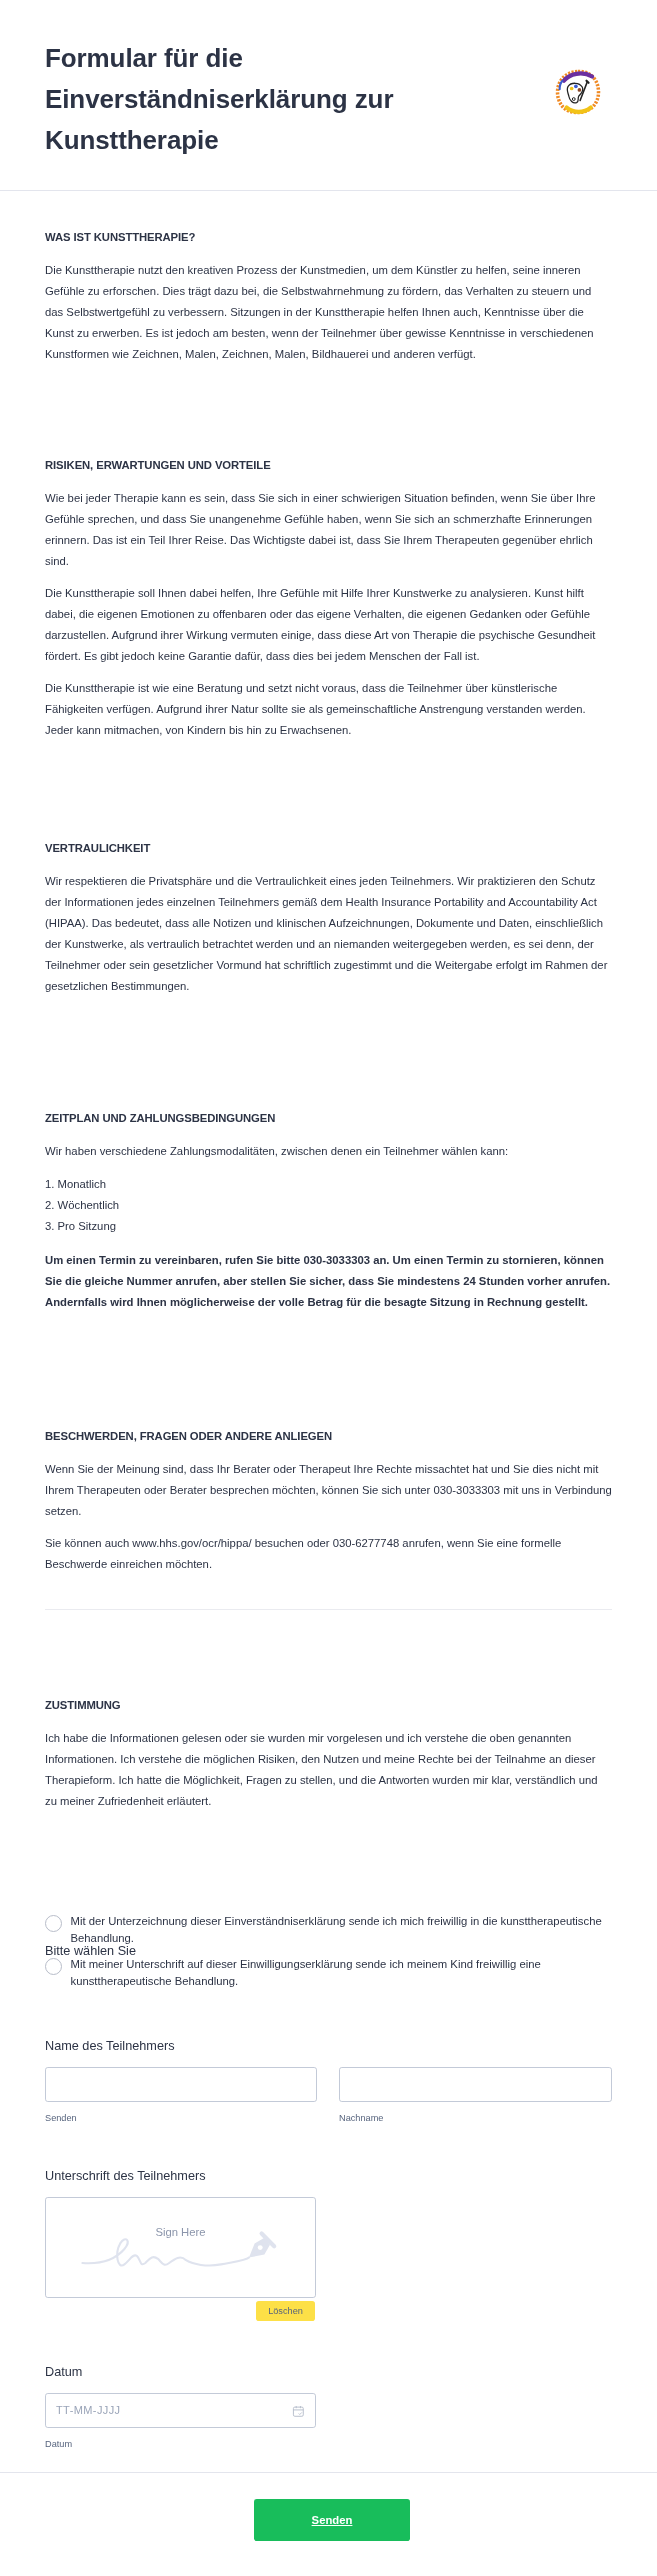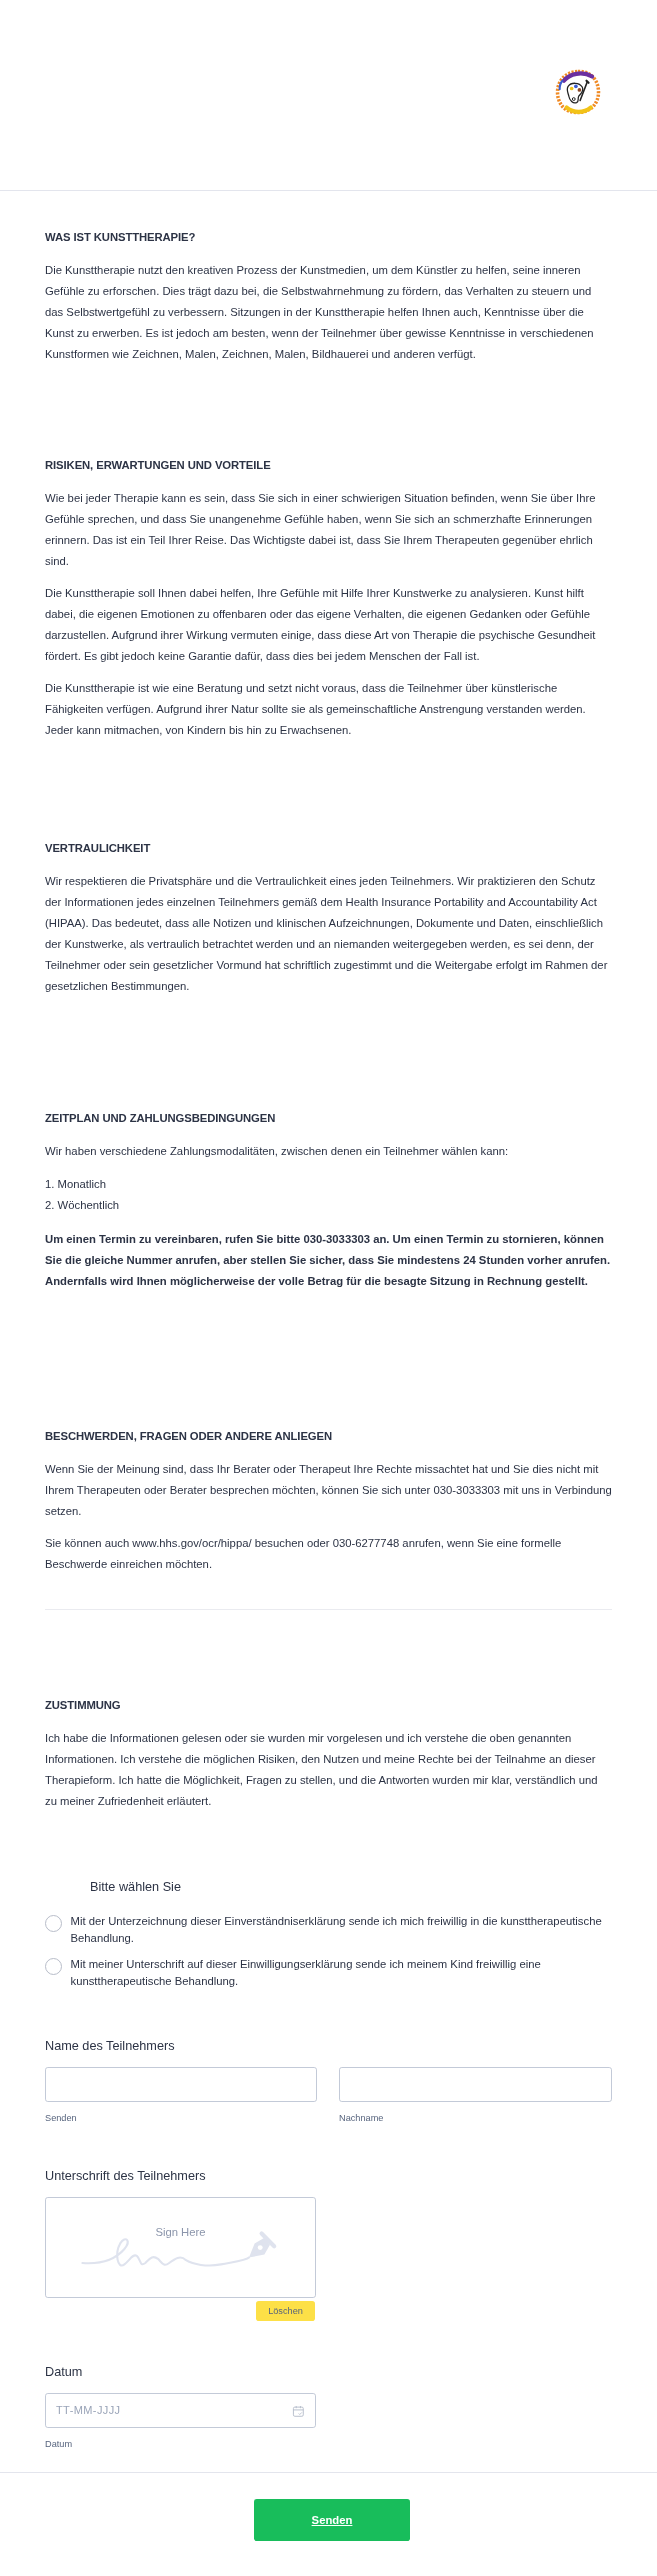--- a/index.html
+++ b/index.html
@@ -38,20 +38,21 @@
 
   .footer-line { position: absolute; left: 0; top: 2472px; width: 657px; height: 0.7px; background: #e3e5ed; }
   .submit { position: absolute; left: 254px; top: 2499px; width: 156px; height: 42px; background: #18bd5b; border-radius: 2.8px; color: #fff; font-size: 11.3px; font-weight: 600; display: flex; align-items: center; justify-content: center; border: none; text-decoration: underline; }
 </style>
 </head>
 <body>
 
 <div class="page">
 
   <div class="header">
+    <h1 class="title">Formular für die Einverständniserklärung zur Kunsttherapie</h1>
     <svg class="logo" viewBox="0 0 68 68">
       <path d="M34 5 C50 4 62 15 63 32 C64 50 52 63 34 63 C17 64 5 52 5 34 C5 18 17 5 34 5 Z" fill="none" stroke="#f08a24" stroke-width="5" stroke-dasharray="3 2"></path>
       <path d="M14 18 C22 8 40 4 54 12" fill="none" stroke="#6b2fa0" stroke-width="6" stroke-linecap="round"></path>
       <path d="M18 56 C28 64 42 64 52 56" fill="none" stroke="#f2c318" stroke-width="6" stroke-linecap="round"></path>
       <path d="M8 30 C8 24 10 20 12 18" fill="none" stroke="#3a5bd0" stroke-width="3" stroke-linecap="round"></path>
       <path d="M20 26 C24 20 36 20 40 27 C43 33 38 36 35 40 C33 44 36 47 32 49 C27 51 22 46 21 40 C20 35 17 31 20 26 Z" fill="#fff" stroke="#222" stroke-width="1.8"></path>
       <circle cx="25" cy="29" r="2.6" fill="#f2c318"></circle>
       <circle cx="31" cy="26" r="2.6" fill="#3a5bd0"></circle>
       <circle cx="36" cy="31" r="2.6" fill="#8a4a2a"></circle>
       <circle cx="28" cy="44" r="2" fill="none" stroke="#222" stroke-width="1.4"></circle>
@@ -76,38 +77,39 @@
     <h2 class="sec-heading">VERTRAULICHKEIT</h2>
     <p class="para">Wir respektieren die Privatsphäre und die Vertraulichkeit eines jeden Teilnehmers. Wir praktizieren den Schutz der Informationen jedes einzelnen Teilnehmers gemäß dem Health Insurance Portability and Accountability Act (HIPAA). Das bedeutet, dass alle Notizen und klinischen Aufzeichnungen, Dokumente und Daten, einschließlich der Kunstwerke, als vertraulich betrachtet werden und an niemanden weitergegeben werden, es sei denn, der Teilnehmer oder sein gesetzlicher Vormund hat schriftlich zugestimmt und die Weitergabe erfolgt im Rahmen der gesetzlichen Bestimmungen.</p>
   </div>
 
   <div class="section" style="top:1111px;">
     <h2 class="sec-heading">ZEITPLAN UND ZAHLUNGSBEDINGUNGEN</h2>
     <p class="para">Wir haben verschiedene Zahlungsmodalitäten, zwischen denen ein Teilnehmer wählen kann:</p>
     <div class="list">
       <div>1. Monatlich</div>
       <div>2. Wöchentlich</div>
+      <div>3. Pro Sitzung</div>
     </div>
     <p class="para" style="margin-top:12.7px;font-weight:bold;">Um einen Termin zu vereinbaren, rufen Sie bitte 030-3033303 an. Um einen Termin zu stornieren, können Sie die gleiche Nummer anrufen, aber stellen Sie sicher, dass Sie mindestens 24 Stunden vorher anrufen. Andernfalls wird Ihnen möglicherweise der volle Betrag für die besagte Sitzung in Rechnung gestellt.</p>
   </div>
 
   <div class="section" style="top:1429px;">
     <h2 class="sec-heading">BESCHWERDEN, FRAGEN ODER ANDERE ANLIEGEN</h2>
     <p class="para">Wenn Sie der Meinung sind, dass Ihr Berater oder Therapeut Ihre Rechte missachtet hat und Sie dies nicht mit Ihrem Therapeuten oder Berater besprechen möchten, können Sie sich unter 030-3033303 mit uns in Verbindung setzen.</p>
     <p class="para">Sie können auch www.hhs.gov/ocr/hippa/ besuchen oder 030-6277748 anrufen, wenn Sie eine formelle Beschwerde einreichen möchten.</p>
   </div>
 
   <div class="divider"></div>
 
   <div class="section" style="top:1698px;">
     <h2 class="sec-heading">ZUSTIMMUNG</h2>
     <p class="para">Ich habe die Informationen gelesen oder sie wurden mir vorgelesen und ich verstehe die oben genannten Informationen. Ich verstehe die möglichen Risiken, den Nutzen und meine Rechte bei der Teilnahme an dieser Therapieform. Ich hatte die Möglichkeit, Fragen zu stellen, und die Antworten wurden mir klar, verständlich und zu meiner Zufriedenheit erläutert.</p>
   </div>
 
-  <div class="q-label" style="top:1880px;margin-left:45px;">Bitte wählen Sie</div>
+  <div class="q-label" style="top:1944px;">Bitte wählen Sie</div>
   <label class="radio-row" style="top:1913px;">
     <span class="radio"></span>
     <span class="radio-text">Mit der Unterzeichnung dieser Einverständniserklärung sende ich mich freiwillig in die kunsttherapeutische Behandlung.</span>
   </label>
   <label class="radio-row" style="top:1956px;">
     <span class="radio"></span>
     <span class="radio-text">Mit meiner Unterschrift auf dieser Einwilligungserklärung sende ich meinem Kind freiwillig eine kunsttherapeutische Behandlung.</span>
   </label>
 
   <div class="q-label" style="top:2039px;">Name des Teilnehmers</div>

